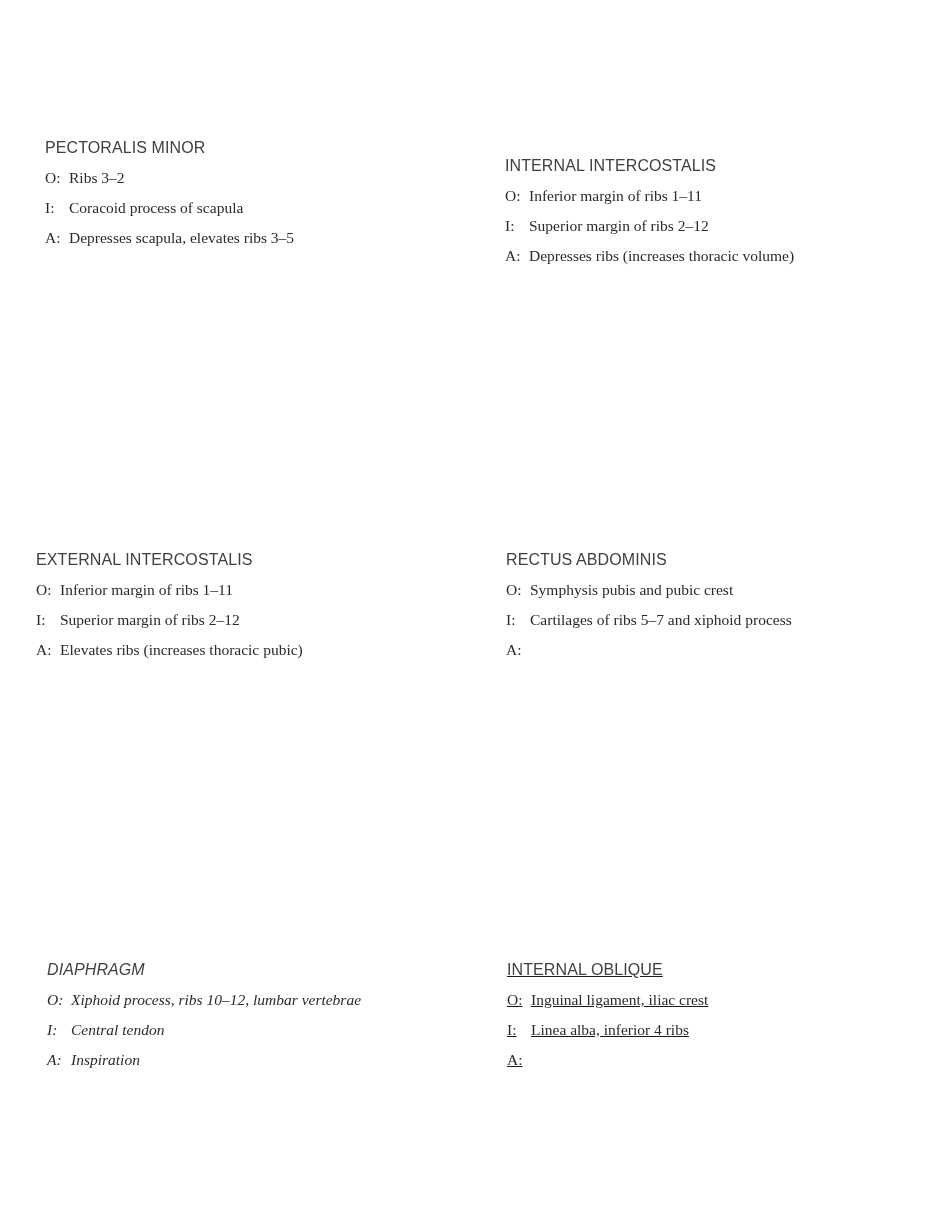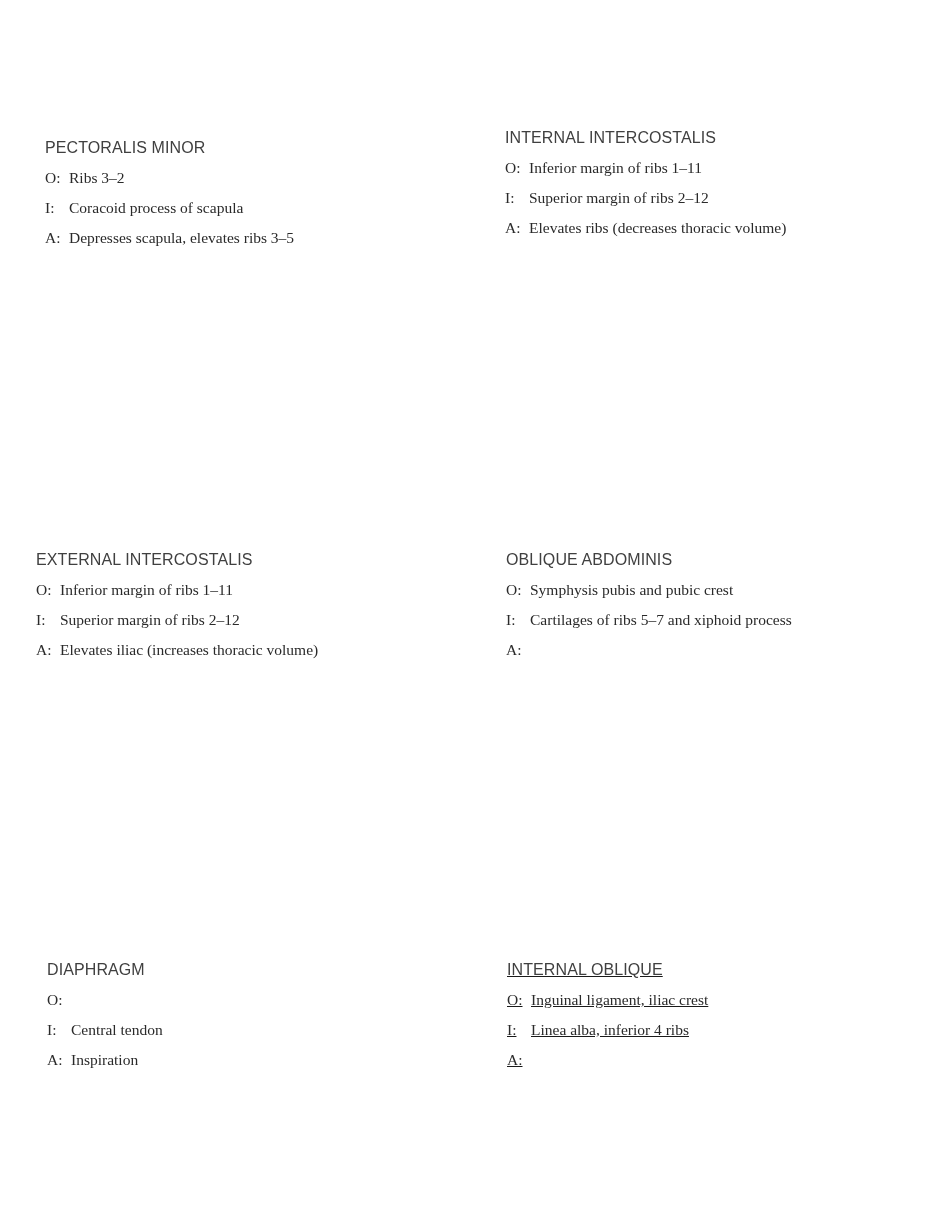--- a/index.html
+++ b/index.html
@@ -58,71 +58,72 @@
   <div class="row">
     <span class="key">I:</span>
     <span class="val">Coracoid process of scapula</span>
   </div>
   <div class="row">
     <span class="key">A:</span>
     <span class="val">Depresses scapula, elevates ribs 3–5</span>
   </div>
 </section>
 
-<section class="card" style="left:505px; top:128px;">
+<section class="card" style="left:505px; top:156px;">
   <h2 class="card-title">INTERNAL INTERCOSTALIS</h2>
   <div class="row">
     <span class="key">O:</span>
     <span class="val">Inferior margin of ribs 1–11</span>
   </div>
   <div class="row">
     <span class="key">I:</span>
     <span class="val">Superior margin of ribs 2–12</span>
   </div>
   <div class="row">
     <span class="key">A:</span>
-    <span class="val">Elevates ribs (decreases thoracic volume)</span>
+    <span class="val">Depresses ribs (increases thoracic volume)</span>
   </div>
 </section>
 
 <section class="card" style="left:36px; top:550px;">
   <h2 class="card-title">EXTERNAL INTERCOSTALIS</h2>
   <div class="row">
     <span class="key">O:</span>
     <span class="val">Inferior margin of ribs 1–11</span>
   </div>
   <div class="row">
     <span class="key">I:</span>
     <span class="val">Superior margin of ribs 2–12</span>
   </div>
   <div class="row">
     <span class="key">A:</span>
-    <span class="val">Elevates iliac (increases thoracic volume)</span>
+    <span class="val">Elevates ribs (increases thoracic pubic)</span>
   </div>
 </section>
 
 <section class="card" style="left:506px; top:550px;">
-  <h2 class="card-title">OBLIQUE ABDOMINIS</h2>
+  <h2 class="card-title">RECTUS ABDOMINIS</h2>
   <div class="row">
     <span class="key">O:</span>
     <span class="val">Symphysis pubis and pubic crest</span>
   </div>
   <div class="row">
     <span class="key">I:</span>
     <span class="val">Cartilages of ribs 5–7 and xiphoid process</span>
   </div>
   <div class="row">
     <span class="key">A:</span>
   </div>
 </section>
 
-<section class="card" style="left:47px; top:960px;">
+<section class="card" style="left:47px; top:960px;font-style:italic;">
   <h2 class="card-title">DIAPHRAGM</h2>
   <div class="row">
     <span class="key">O:</span>
+    <span class="val">Xiphoid process, ribs 10–12, lumbar vertebrae</span>
   </div>
   <div class="row">
     <span class="key">I:</span>
     <span class="val">Central tendon</span>
   </div>
   <div class="row">
     <span class="key">A:</span>
     <span class="val">Inspiration</span>
   </div>
 </section>

